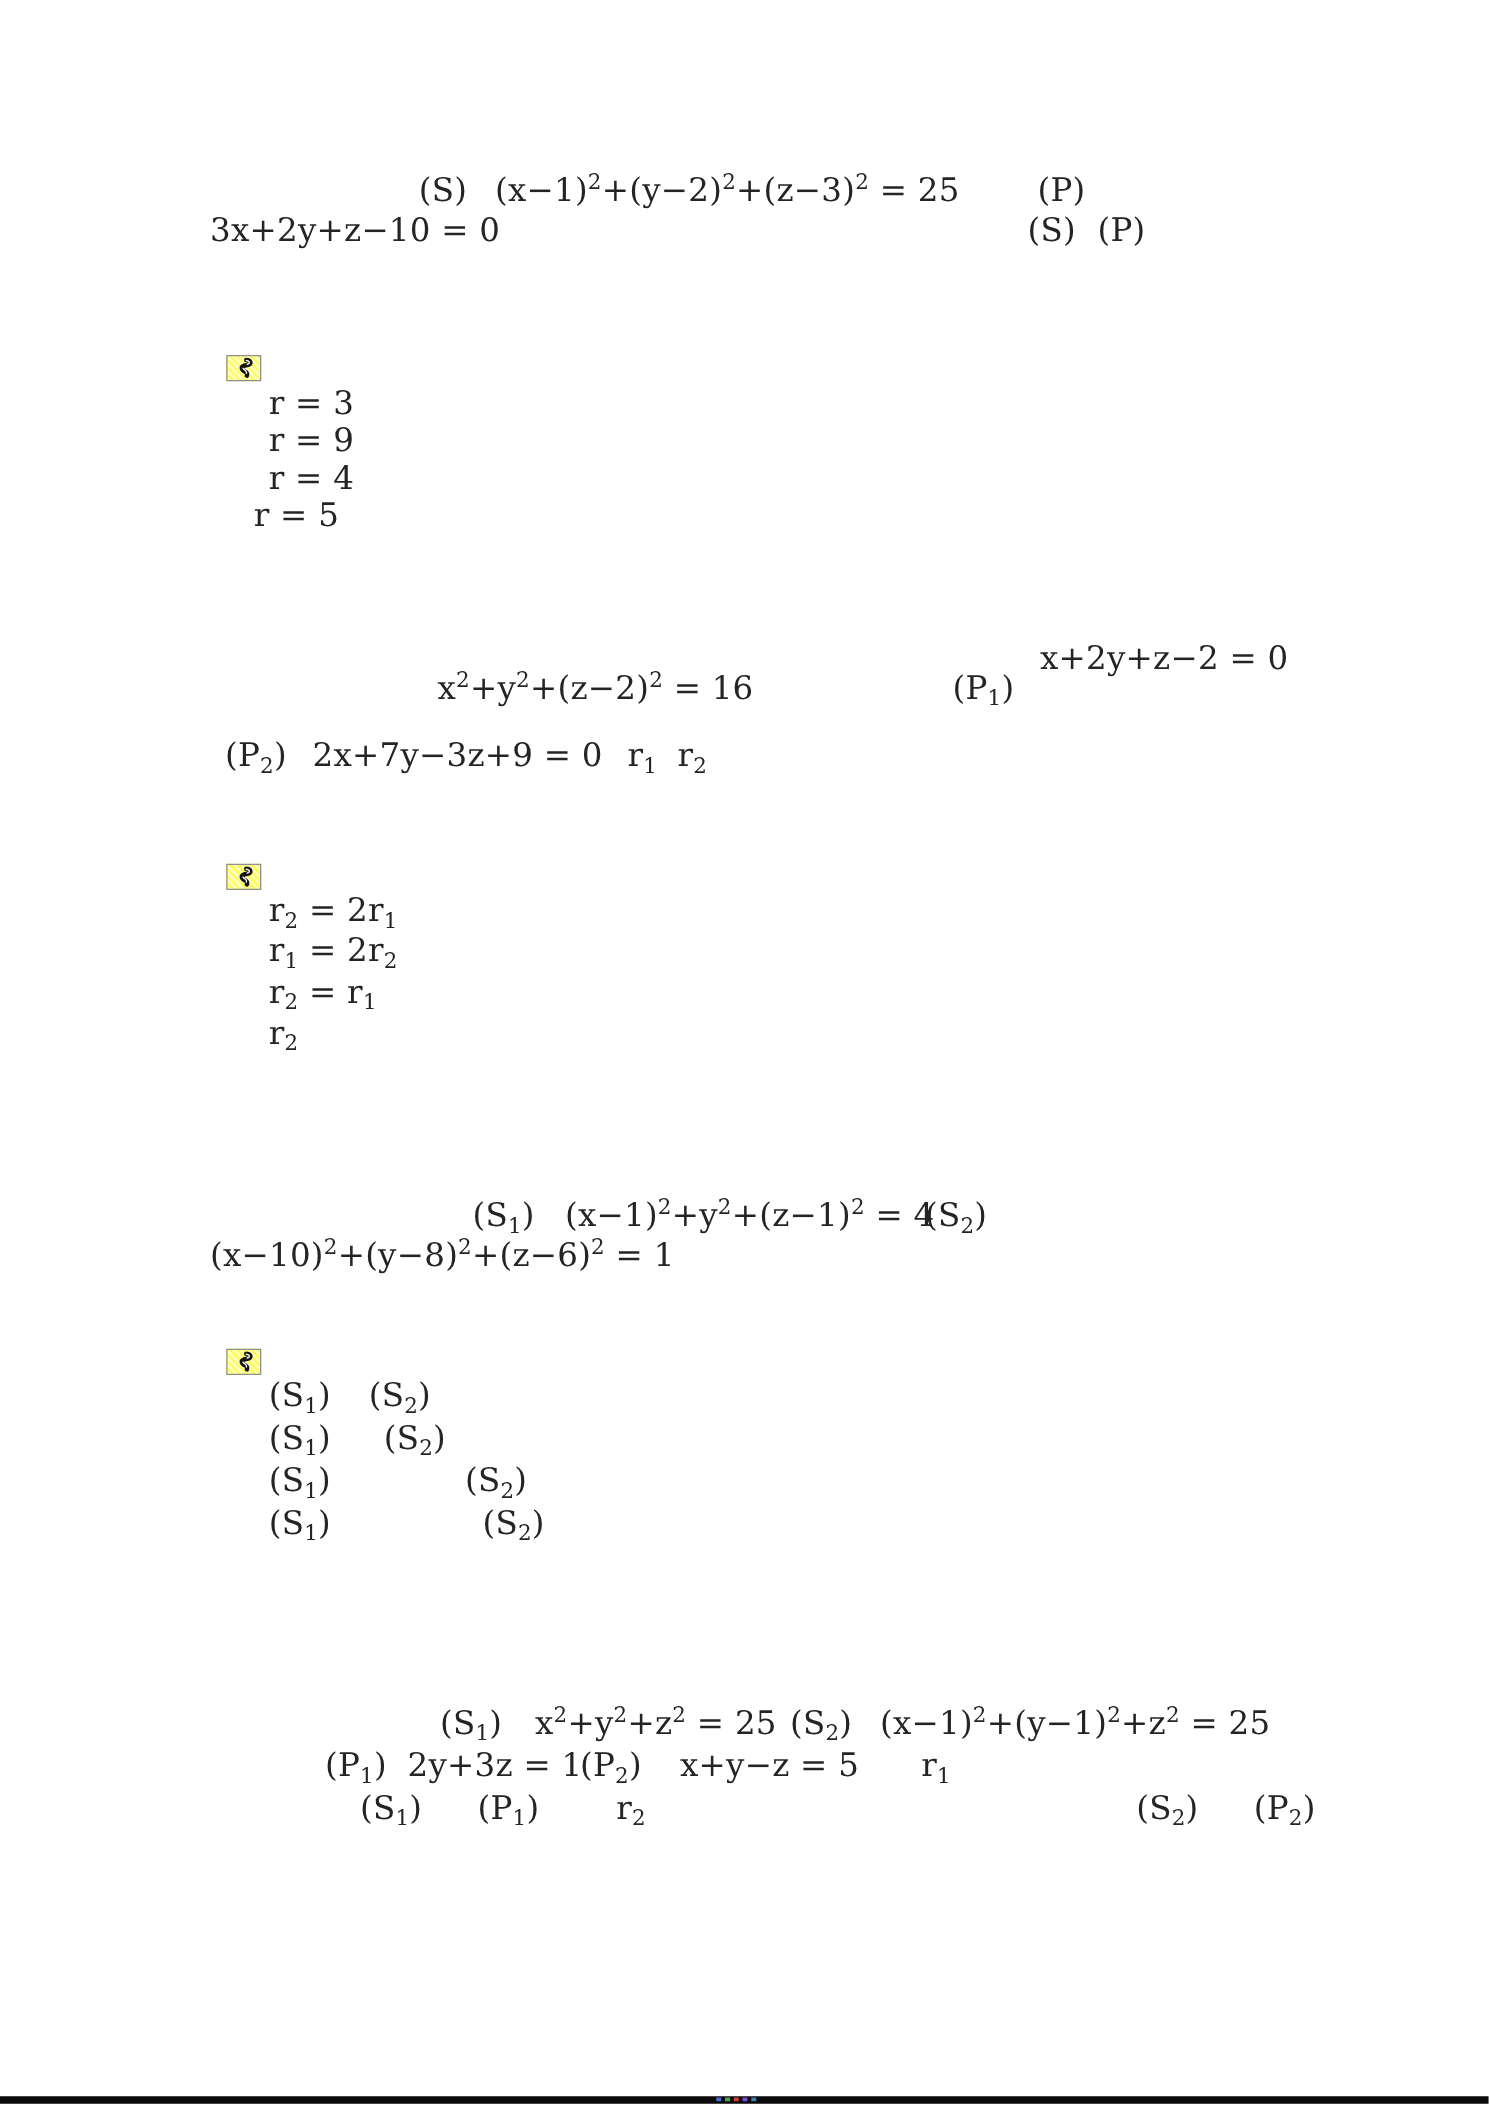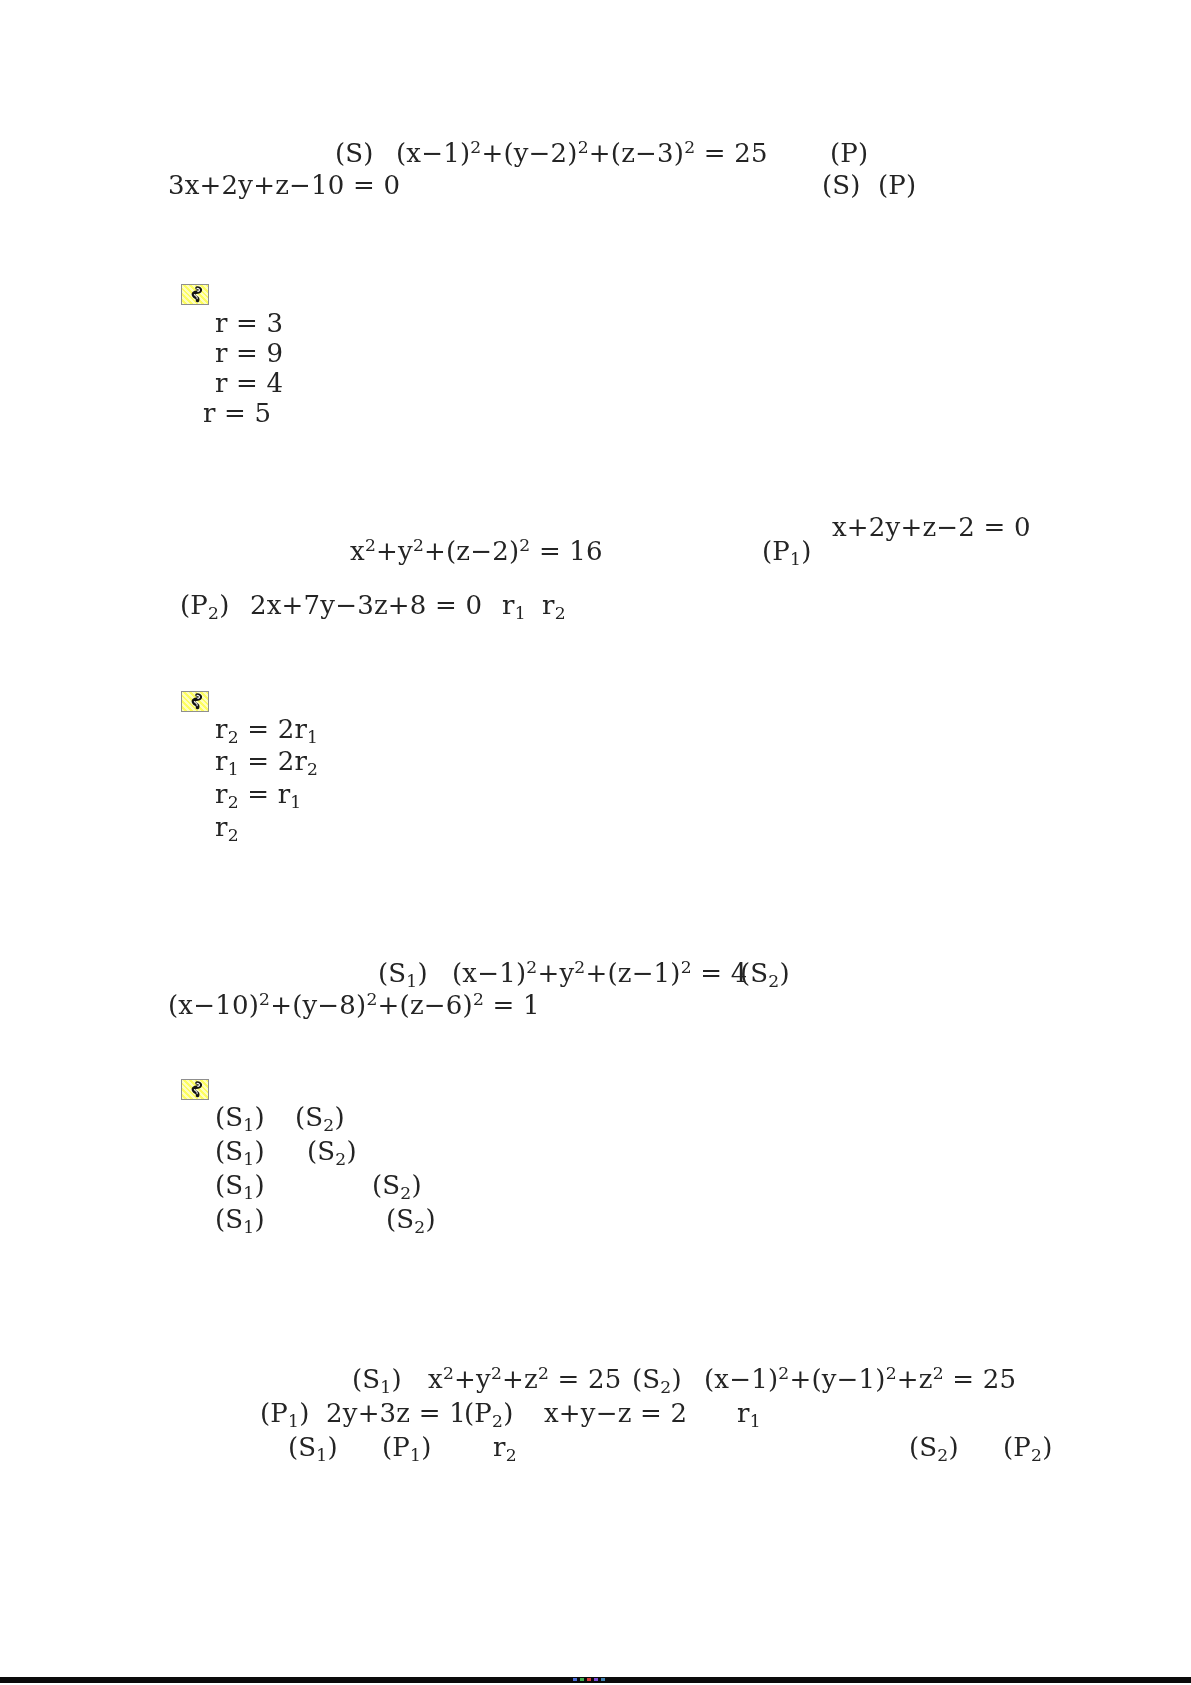--- a/index.html
+++ b/index.html
@@ -58,21 +58,21 @@
   <div class="t" style="left:215px;top:370px">r = 4</div>
   <div class="t" style="left:203px;top:400px">r = 5</div>
 </div>
 
 <div>
   <div class="t" style="left:350px;top:538px">x<sup>2</sup>+y<sup>2</sup>+(z−2)<sup>2</sup> = 16</div>
   <div class="t" style="left:762px;top:538px">(P<sub>1</sub>)</div>
   <div class="t" style="left:832px;top:514px">x+2y+z−2 = 0</div>
 
   <div class="t" style="left:180px;top:592px">(P<sub>2</sub>)</div>
-  <div class="t" style="left:250px;top:592px">2x+7y−3z+8 = 0</div>
+  <div class="t" style="left:250px;top:592px">2x+7y−3z+9 = 0</div>
   <div class="t" style="left:502px;top:592px">r<sub>1</sub></div>
   <div class="t" style="left:542px;top:592px">r<sub>2</sub></div>
 
   <div class="marker-icon" style="left:181px;top:691px">
     <svg width="18" height="17" viewBox="0 0 18 17">
       <path d="M11 2 C15 2.2 15.5 5.5 11.8 6 C8.5 6.4 6.5 7.5 8 9.8 C9.5 12 12.5 10.8 11.5 14.5" fill="none" stroke="#141414" stroke-width="3.6" stroke-linecap="round"></path>
       <path d="M11 2.4 C14 2.6 14.4 4.9 11.8 5.4" fill="none" stroke="#f4f4f4" stroke-width="1.1" stroke-linecap="round"></path>
       <path d="M8.4 8.6 C9.4 10.6 11.6 10 11.2 12.6" fill="none" stroke="#f4f4f4" stroke-width="1.1" stroke-linecap="round"></path>
     </svg>
   </div>
@@ -111,21 +111,21 @@
 
 <div>
   <div class="t" style="left:352px;top:1366px">(S<sub>1</sub>)</div>
   <div class="t" style="left:428px;top:1366px">x<sup>2</sup>+y<sup>2</sup>+z<sup>2</sup> = 25</div>
   <div class="t" style="left:632px;top:1366px">(S<sub>2</sub>)</div>
   <div class="t" style="left:704px;top:1366px">(x−1)<sup>2</sup>+(y−1)<sup>2</sup>+z<sup>2</sup> = 25</div>
 
   <div class="t" style="left:260px;top:1400px">(P<sub>1</sub>)</div>
   <div class="t" style="left:326px;top:1400px">2y+3z = 1</div>
   <div class="t" style="left:464px;top:1400px">(P<sub>2</sub>)</div>
-  <div class="t" style="left:544px;top:1400px">x+y−z = 2</div>
+  <div class="t" style="left:544px;top:1400px">x+y−z = 5</div>
   <div class="t" style="left:737px;top:1400px">r<sub>1</sub></div>
 
   <div class="t" style="left:288px;top:1434px">(S<sub>1</sub>)</div>
   <div class="t" style="left:382px;top:1434px">(P<sub>1</sub>)</div>
   <div class="t" style="left:493px;top:1434px">r<sub>2</sub></div>
   <div class="t" style="left:909px;top:1434px">(S<sub>2</sub>)</div>
   <div class="t" style="left:1003px;top:1434px">(P<sub>2</sub>)</div>
 </div>
 
 <div class="footer-rule"></div>

